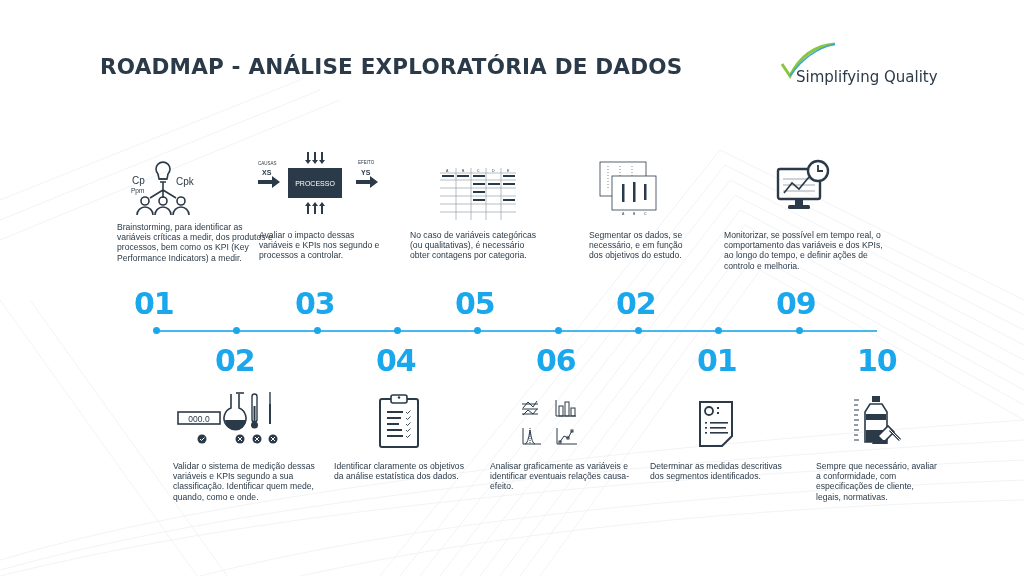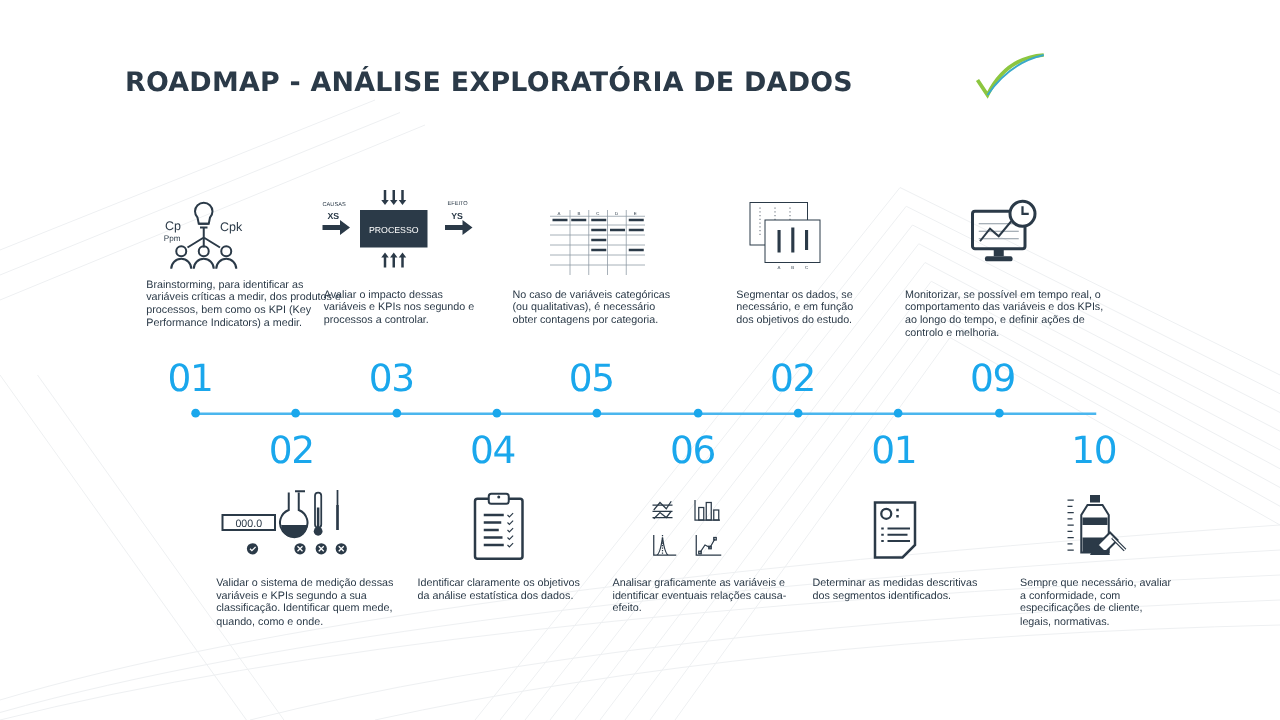--- a/index.html
+++ b/index.html
@@ -20,21 +20,21 @@
   .logo-word {
     position: absolute; left: 22px; top: -6px; font-family: "DejaVu Sans", sans-serif;
     font-size: 34px; color: #2b3a48; letter-spacing: -1px; font-weight: normal;
   }
   .logo-tag {
     position: absolute; left: 16px; top: 32px; font-size: 15px; color: #2b3a48;
     font-family: "DejaVu Sans", sans-serif; white-space: nowrap;
   }
   .desc { font-size: 8.6px; line-height: 10.2px; color: #2b3a48; }
   .num {
-    font-family: "DejaVu Sans", sans-serif; font-weight: normal; font-size: 30px;
+    font-family: "DejaVu Sans", sans-serif; font-weight: bold; font-size: 30px;
     color: #1aa7ec; letter-spacing: -1px;
   }
   .timeline-line { left: 157px; top: 330px; width: 720px; height: 1.5px; background: #4ab6ee; }
   .dot { width: 7px; height: 7px; border-radius: 50%; background: #1aa7ec; top: 327px; }
   .icon svg { display: block; }
 </style>
 </head>
 <body>
 
 <svg class="bg-lines" viewBox="0 0 1024 576">
@@ -61,20 +61,21 @@
   </g>
 </svg>
 
 <div class="layer title">ROADMAP - ANÁLISE EXPLORATÓRIA DE DADOS</div>
 
 <div class="layer logo">
   <svg style="position:absolute;left:0;top:0" width="60" height="50" viewBox="0 0 60 50">
     <path d="M2 28 L10 40 Q 25 10 55 8" fill="none" stroke="#8cc63f" stroke-width="3"></path>
     <path d="M10 40 Q 28 14 55 8" fill="none" stroke="#3aa9c9" stroke-width="1.6"></path>
   </svg>
+  <span class="logo-tag">Simplifying Quality</span>
 </div>
 
 <div class="layer icon" style="left:128px;top:152px">
   <svg width="70" height="70" viewBox="0 0 70 70">
     <g fill="none" stroke="#2b3a48" stroke-width="1.6">
       <path d="M30 22 a7 7 0 1 1 10 0 l-1 5 h-8 z"></path>
       <path d="M31 27 h8 M32 30 h6"></path>
       <path d="M35 30 L35 38 M35 38 L22 46 M35 38 L35 46 M35 38 L48 46"></path>
       <circle cx="17" cy="49" r="4"></circle>
         <path d="M9 63 a8 8 0 0 1 16 0"></path>

